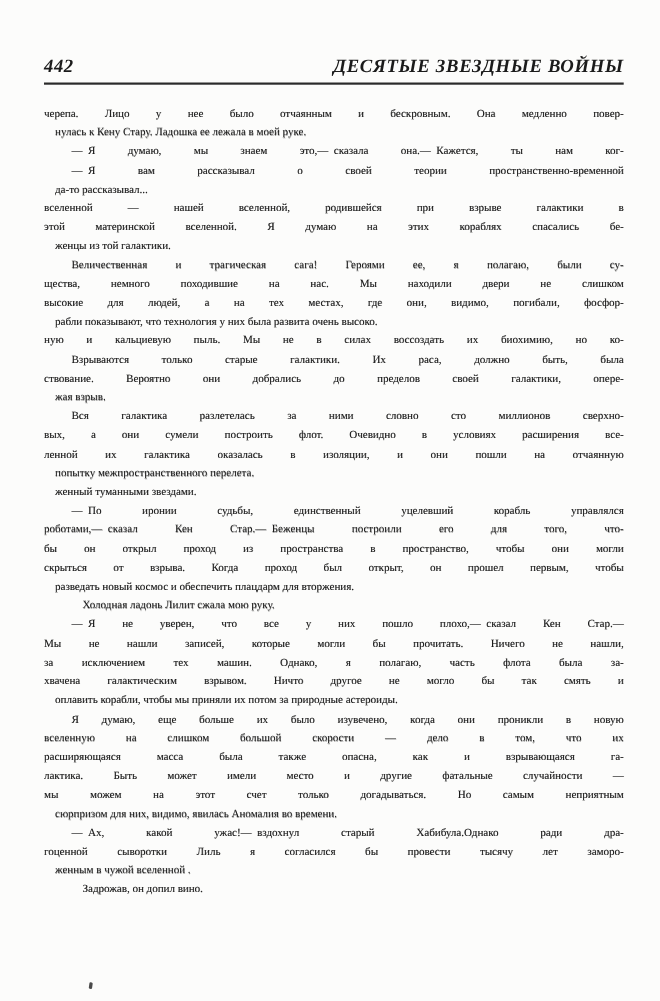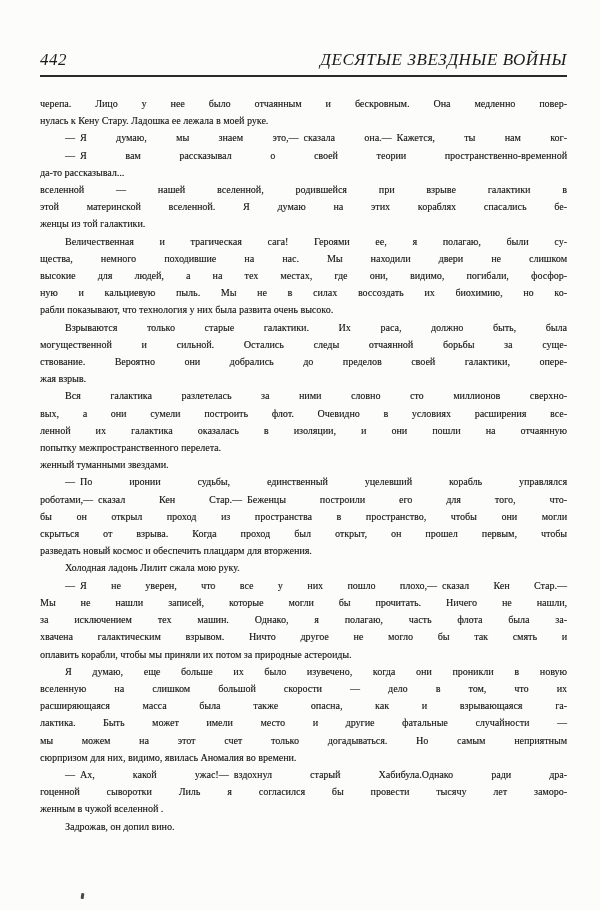--- a/index.html
+++ b/index.html
@@ -22,44 +22,45 @@
     border-bottom:2px solid var(--rule);
     padding-bottom:5px;
   }
   .header-row{
     display:flex;
     justify-content:space-between;
     align-items:baseline;
   }
   .page-num{
     font-size:17px;
-    font-weight:normal;
+    font-weight:bold;
     font-style:italic;
     letter-spacing:0.5px;
   }
   .header-title{
     font-size:17px;
-    font-weight:normal;
+    font-weight:bold;
     font-style:italic;
     letter-spacing:0.6px;
     white-space:nowrap;
   }
   .body-text{
     position:absolute;
     left:40px;top:95px;width:527px;
     font-size:10px;
     line-height:17.2px;
     text-shadow:0.3px 0.2px 0 rgba(27,27,27,0.45);
   }
   .line{
     text-align:justify;
     text-align-last:justify;
   }
   .line.para-end{
     text-align-last:left;
+    margin-left:10px;
   }
   .line.indented{
     text-indent:25px;
   }
   .speck{
     position:absolute;
     left:81px;top:893px;
     width:2.5px;height:6px;
     background:#4a4a4a;
     border-radius:1px;
@@ -83,24 +84,23 @@
       <div class="line para-end">нулась к Кену Стару. Ладошка ее лежала в моей руке.</div>
       <div class="line indented">— Я думаю, мы знаем это,— сказала она.— Кажется, ты нам ког-</div>
       <div class="line indented">— Я вам рассказывал о своей теории пространственно-временной</div>
       <div class="line para-end">да-то рассказывал...</div>
       <div class="line">вселенной — нашей вселенной, родившейся при взрыве галактики в</div>
       <div class="line">этой материнской вселенной. Я думаю на этих кораблях спасались бе-</div>
       <div class="line para-end">женцы из той галактики.</div>
       <div class="line indented">Величественная и трагическая сага! Героями ее, я полагаю, были су-</div>
       <div class="line">щества, немного походившие на нас. Мы находили двери не слишком</div>
       <div class="line">высокие для людей, а на тех местах, где они, видимо, погибали, фосфор-</div>
+      <div class="line para-end">рабли показывают, что технология у них была развита очень высоко.</div>
       <div class="line">ную и кальциевую пыль. Мы не в силах воссоздать их биохимию, но ко-</div>
-      <div class="line para-end">рабли показывают, что технология у них была развита очень высоко.</div>
       <div class="line indented">Взрываются только старые галактики. Их раса, должно быть, была</div>
-      <div class="line">могущественной и сильной. Остались следы отчаянной борьбы за суще-</div>
       <div class="line">ствование. Вероятно они добрались до пределов своей галактики, опере-</div>
       <div class="line para-end">жая взрыв.</div>
       <div class="line indented">Вся галактика разлетелась за ними словно сто миллионов сверхно-</div>
       <div class="line">вых, а они сумели построить флот. Очевидно в условиях расширения все-</div>
       <div class="line">ленной их галактика оказалась в изоляции, и они пошли на отчаянную</div>
       <div class="line para-end">попытку межпространственного перелета.</div>
       <div class="line para-end">женный туманными звездами.</div>
       <div class="line indented">— По иронии судьбы, единственный уцелевший корабль управлялся</div>
       <div class="line">роботами,— сказал Кен Стар.— Беженцы построили его для того, что-</div>
       <div class="line">бы он открыл проход из пространства в пространство, чтобы они могли</div>

